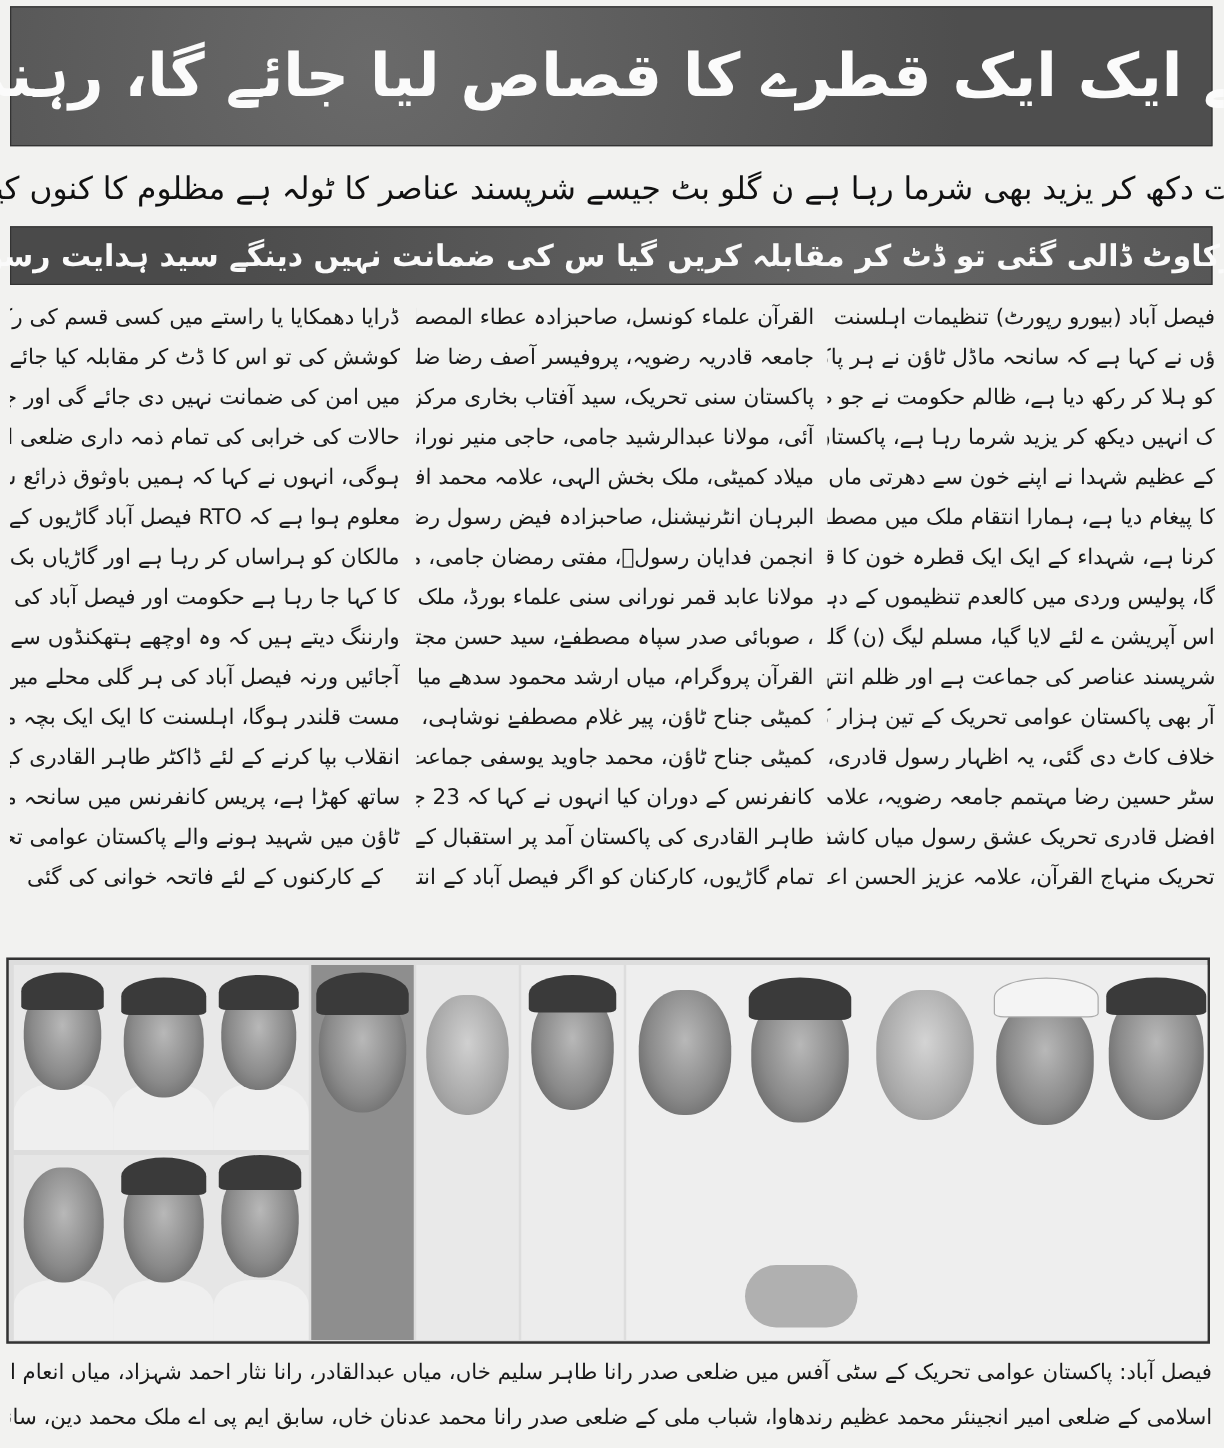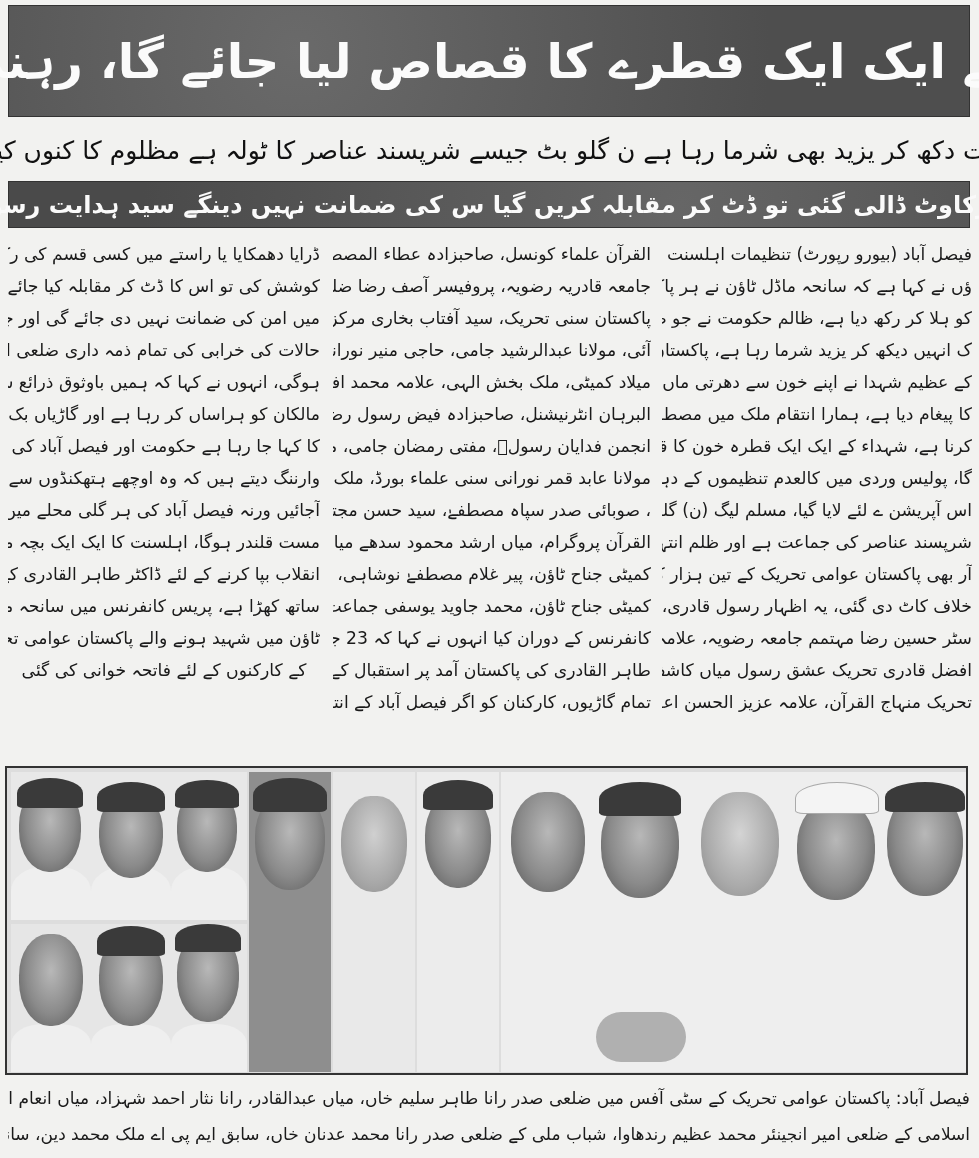--- a/index.html
+++ b/index.html
@@ -115,20 +115,21 @@
   <span class="line">طاہر القادری کی پاکستان آمد پر استقبال کے لئے جانے والی</span>
   <span class="line">تمام گاڑیوں، کارکنان کو اگر فیصل آباد کے انتظامیہ</span>
 </div>
 
 <div class="col col-left rtl">
   <span class="line">ڈرایا دھمکایا یا راستے میں کسی قسم کی رکاوٹ کھڑی کرنے کی</span>
   <span class="line">کوشش کی تو اس کا ڈٹ کر مقابلہ کیا جائے گا اور فیصل آباد</span>
   <span class="line">میں امن کی ضمانت نہیں دی جائے گی اور جبکہ</span>
   <span class="line">حالات کی خرابی کی تمام ذمہ داری ضلعی انتظامیہ پر</span>
   <span class="line">ہوگی، انہوں نے کہا کہ ہمیں باوثوق ذرائع سے</span>
+  <span class="line">معلوم ہوا ہے کہ RTO فیصل آباد گاڑیوں کے</span>
   <span class="line">مالکان کو ہراساں کر رہا ہے اور گاڑیاں بک نہ کرنے</span>
   <span class="line">کا کہا جا رہا ہے حکومت اور فیصل آباد کی انتظامیہ کو</span>
   <span class="line">وارننگ دیتے ہیں کہ وہ اوچھے ہتھکنڈوں سے باز</span>
   <span class="line">آجائیں ورنہ فیصل آباد کی ہر گلی محلے میں دمادم</span>
   <span class="line">مست قلندر ہوگا، اہلسنت کا ایک ایک بچہ مصطفوی</span>
   <span class="line">انقلاب بپا کرنے کے لئے ڈاکٹر طاہر القادری کے</span>
   <span class="line">ساتھ کھڑا ہے، پریس کانفرنس میں سانحہ ماڈل</span>
   <span class="line">ٹاؤن میں شہید ہونے والے پاکستان عوامی تحریک</span>
   <span class="line">کے کارکنوں کے لئے فاتحہ خوانی کی گئی</span>
 </div>

